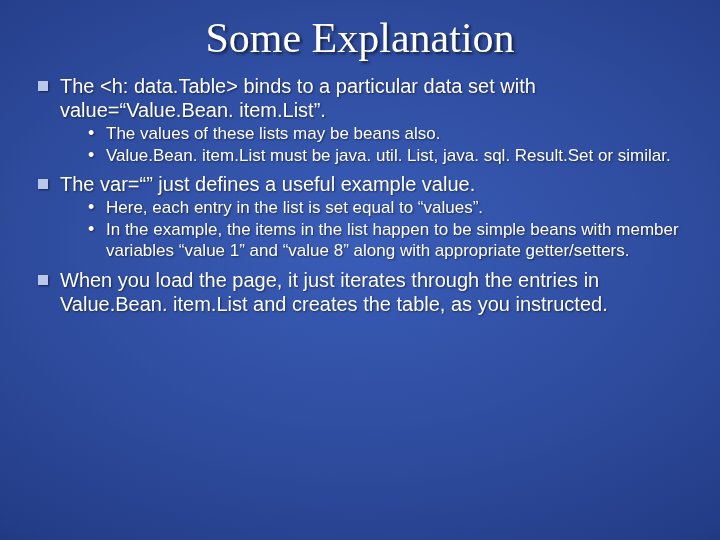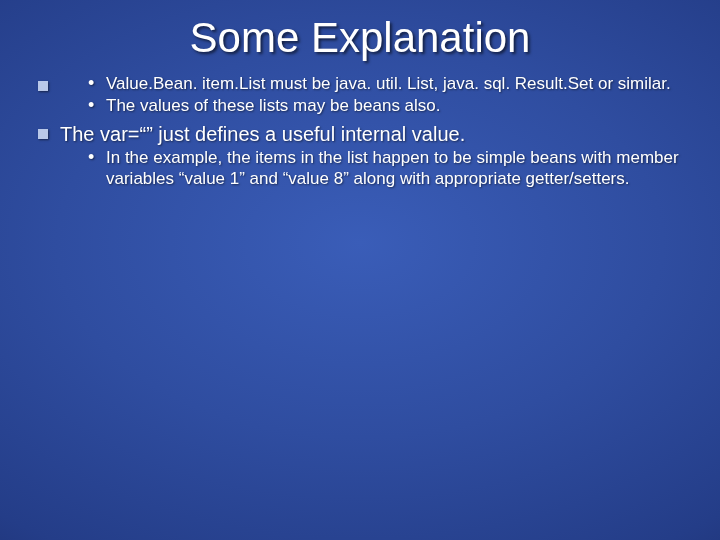--- a/index.html
+++ b/index.html
@@ -18,21 +18,21 @@
                 #2f4da0 30%,
                 #243d88 55%,
                 #16235a 80%,
                 #0d1740 100%);
     color: #ffffff;
     position: relative;
     box-sizing: border-box;
     padding: 14px 30px 20px 30px;
   }
   .title {
-    font-family: Liberation Sans, sans-serif;
+    font-family: Liberation Serif, serif;
     font-size: 42px;
     font-weight: 400;
     text-align: center;
     margin: 0 0 12px 0;
     text-shadow: 2px 2px 3px rgba(0,0,0,0.6);
     color: #ffffff;
   }
   ul.top {
     list-style: none;
     padding: 0 4px 0 4px;
@@ -82,29 +82,34 @@
 </style>
 </head>
 <body>
 
 <div class="slide">
   <h1 class="title">Some Explanation</h1>
 
   <ul class="top">
 
     <li>
+      <span>The &lt;h: data.Table&gt; binds to a particular data set with value=“Value.Bean. item.List”.</span>
       <ul class="sub">
+        <li>The values of these lists may be beans also.</li>
         <li>Value.Bean. item.List must be java. util. List, java. sql. Result.Set or similar.</li>
-        <li>The values of these lists may be beans also.</li>
       </ul>
     </li>
 
     <li>
-      <span>The var=“” just defines a useful internal value.</span>
+      <span>The var=“” just defines a useful example value.</span>
       <ul class="sub">
+        <li>Here, each entry in the list is set equal to “values”.</li>
         <li>In the example, the items in the list happen to be simple beans with member variables “value 1” and “value 8” along with appropriate getter/setters.</li>
       </ul>
     </li>
 
+    <li>
+      <span>When you load the page, it just iterates through the entries in Value.Bean. item.List and creates the table, as you instructed.</span>
+    </li>
 
 
   </ul>
 </div>
 
 </body></html>

